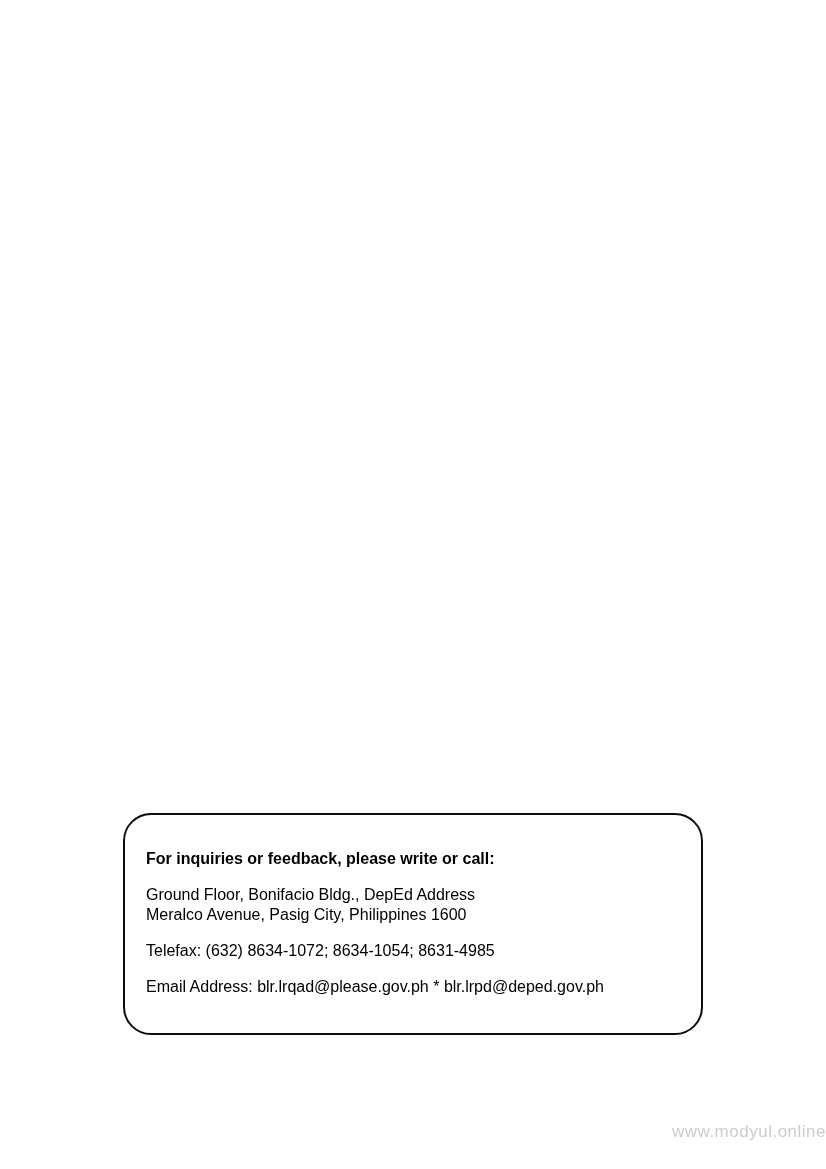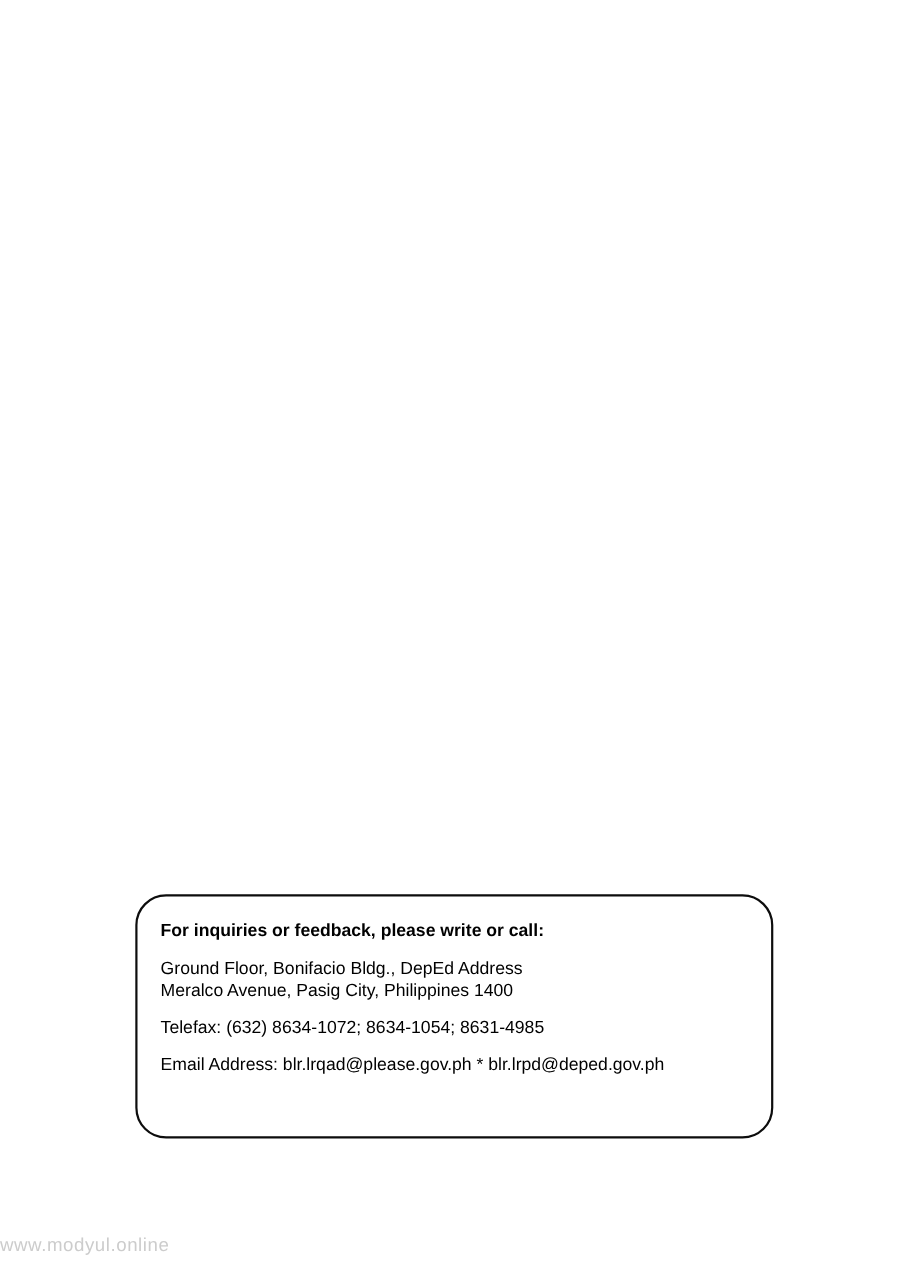--- a/index.html
+++ b/index.html
@@ -28,47 +28,47 @@
     height: 222px;
     box-sizing: border-box;
     border: 2px solid #0d0d0d;
     border-radius: 28px;
     background: #ffffff;
     padding: 18px 20px 0 21px;
     font-size: 16px;
     line-height: 20px;
   }
   .contact-box p {
-    margin: 4px 0 14px 0;
+    margin: 16px 0 14px 0;
   }
   .contact-heading {
     font-weight: bold;
   }
   .watermark {
     position: absolute;
     left: 0;
     right: 0;
     top: 1122px;
-    text-align: left;
+    text-align: right;
     font-size: 17px;
     letter-spacing: 0.5px;
     color: #cccccc;
     user-select: none;
   }
 </style>
 </head>
 <body>
 
 <div class="page">
 
   <div class="contact-box">
     <p class="contact-heading">For inquiries or feedback, please write or call:</p>
     <p>
       <span>Ground Floor, Bonifacio Bldg., DepEd Address</span><br>
-      <span>Meralco Avenue, Pasig City, Philippines 1400</span>
+      <span>Meralco Avenue, Pasig City, Philippines 1600</span>
     </p>
     <p>Telefax: (632) 8634-1072; 8634-1054; 8631-4985</p>
     <p>Email Address: blr.lrqad@please.gov.ph * blr.lrpd@deped.gov.ph</p>
   </div>
 
   <div class="watermark">www.modyul.online</div>
 
 </div>
 
 </body></html>

